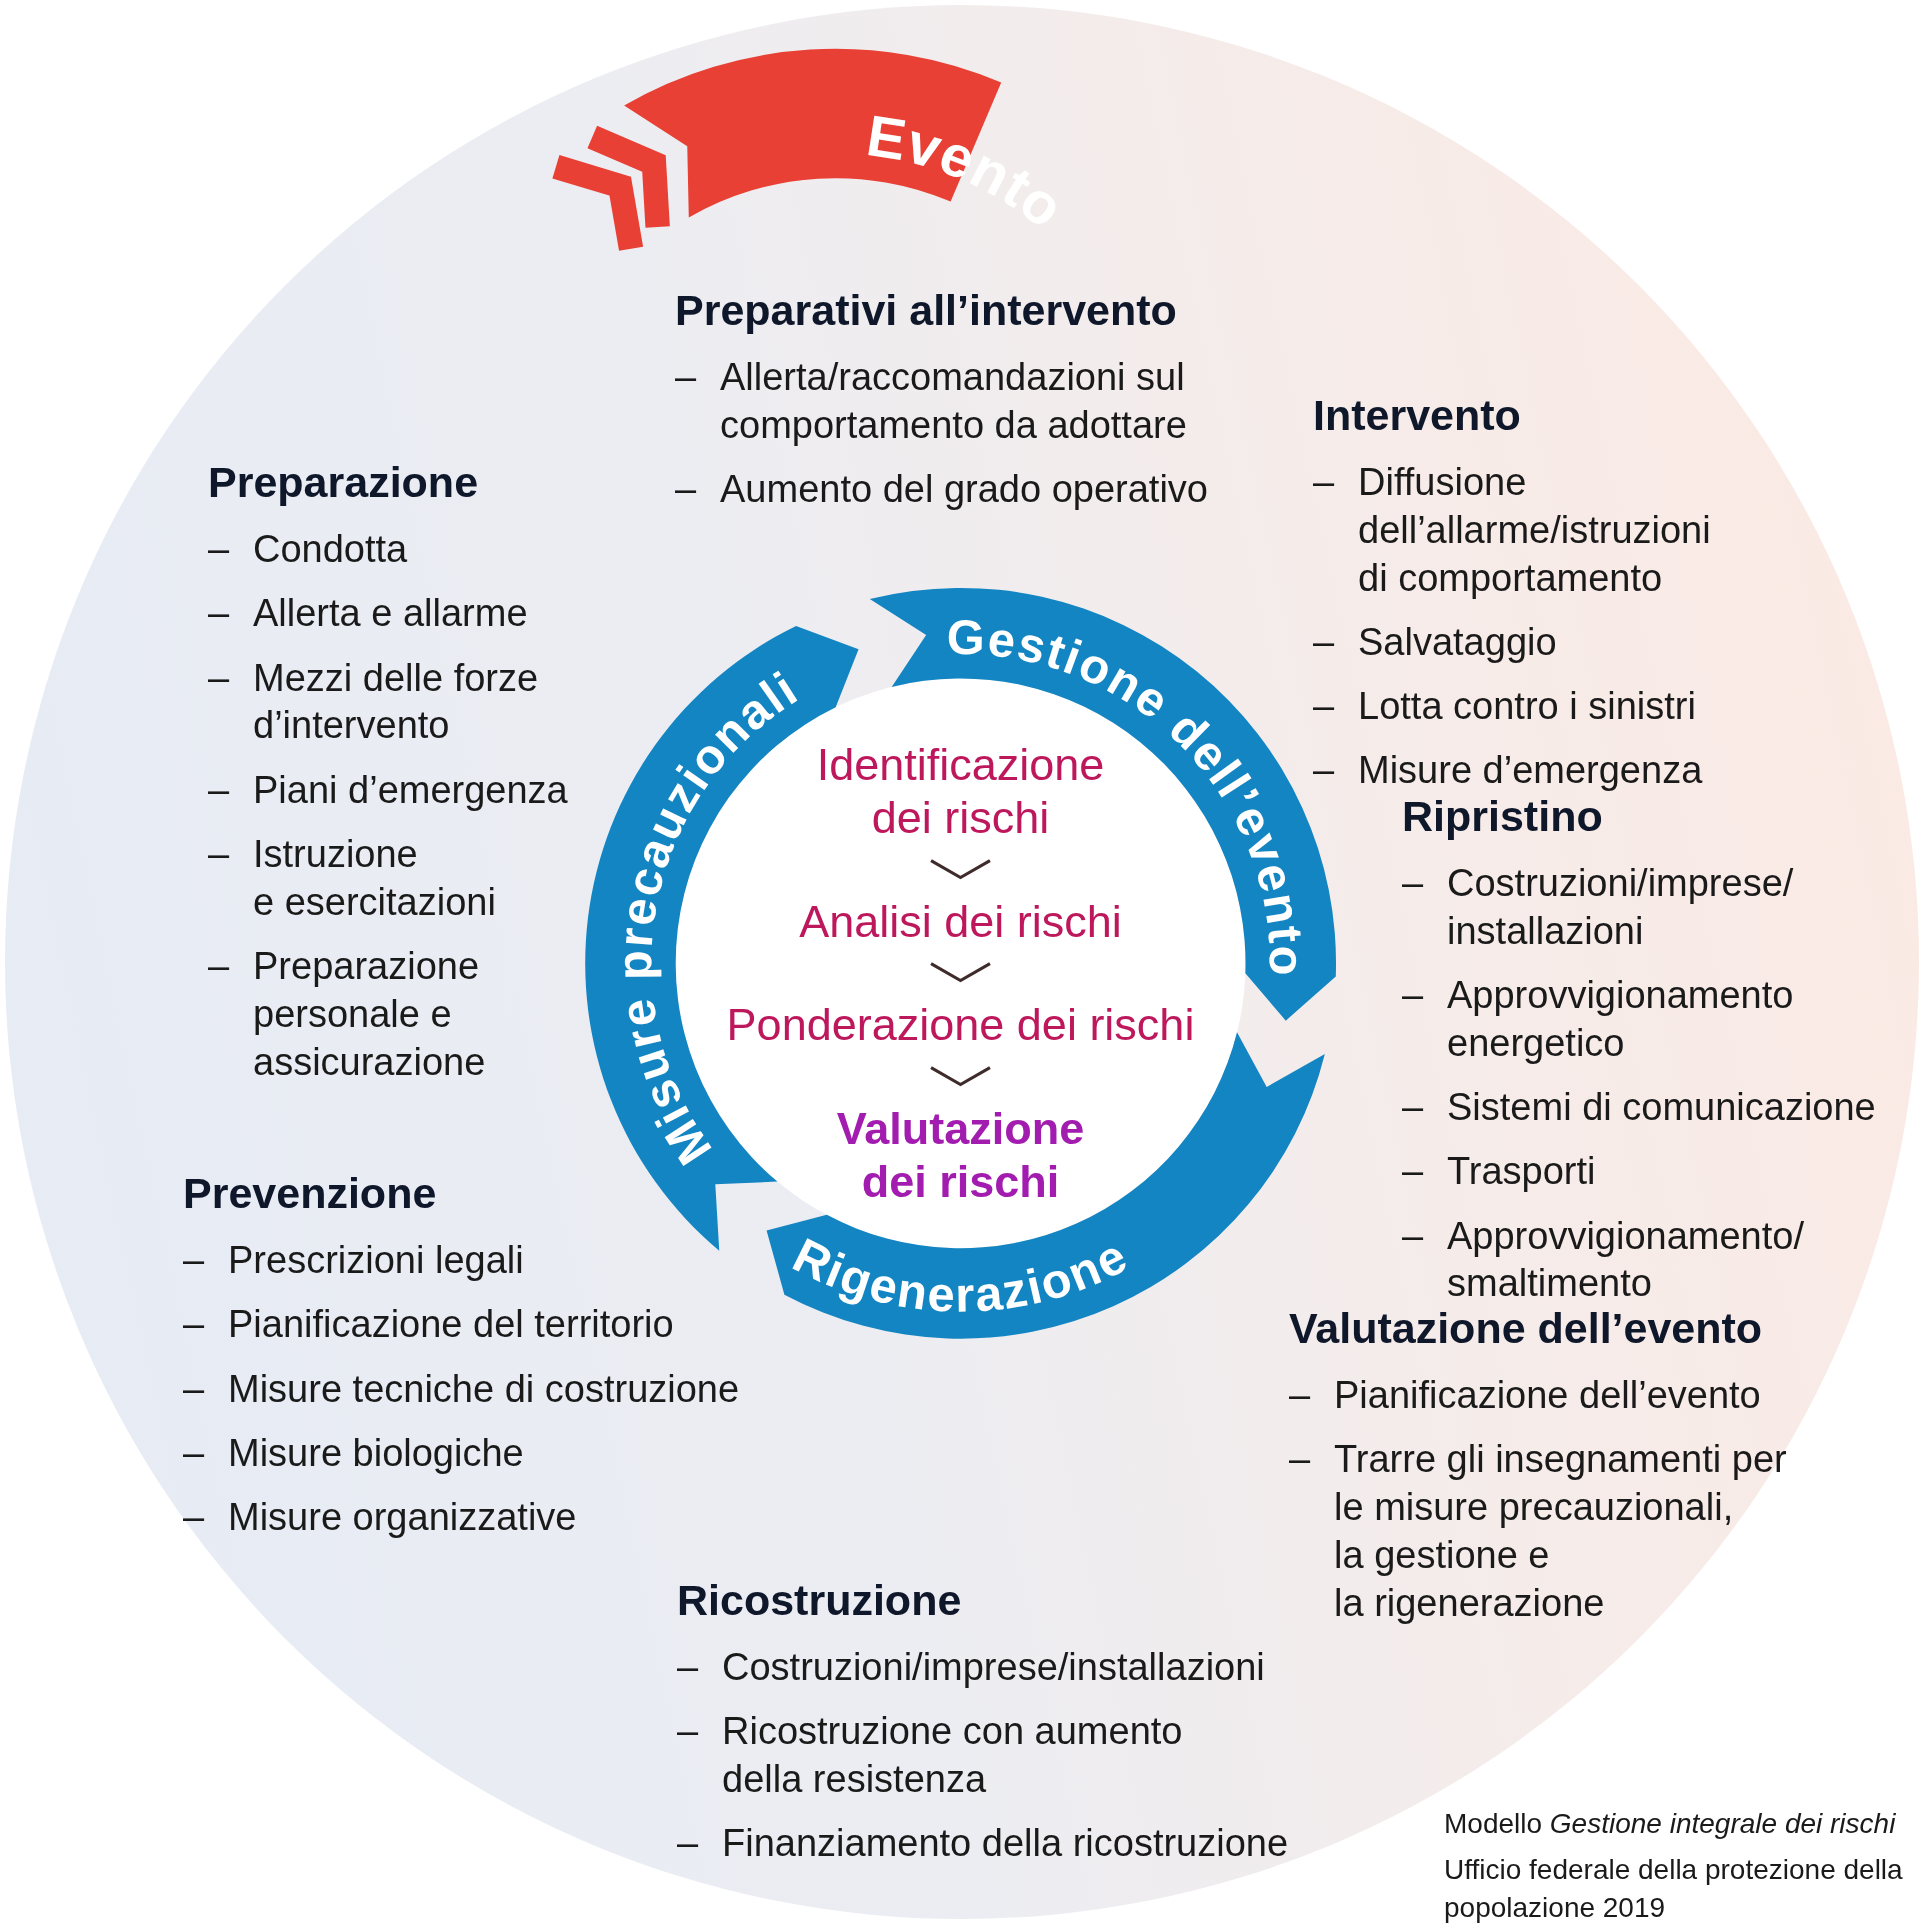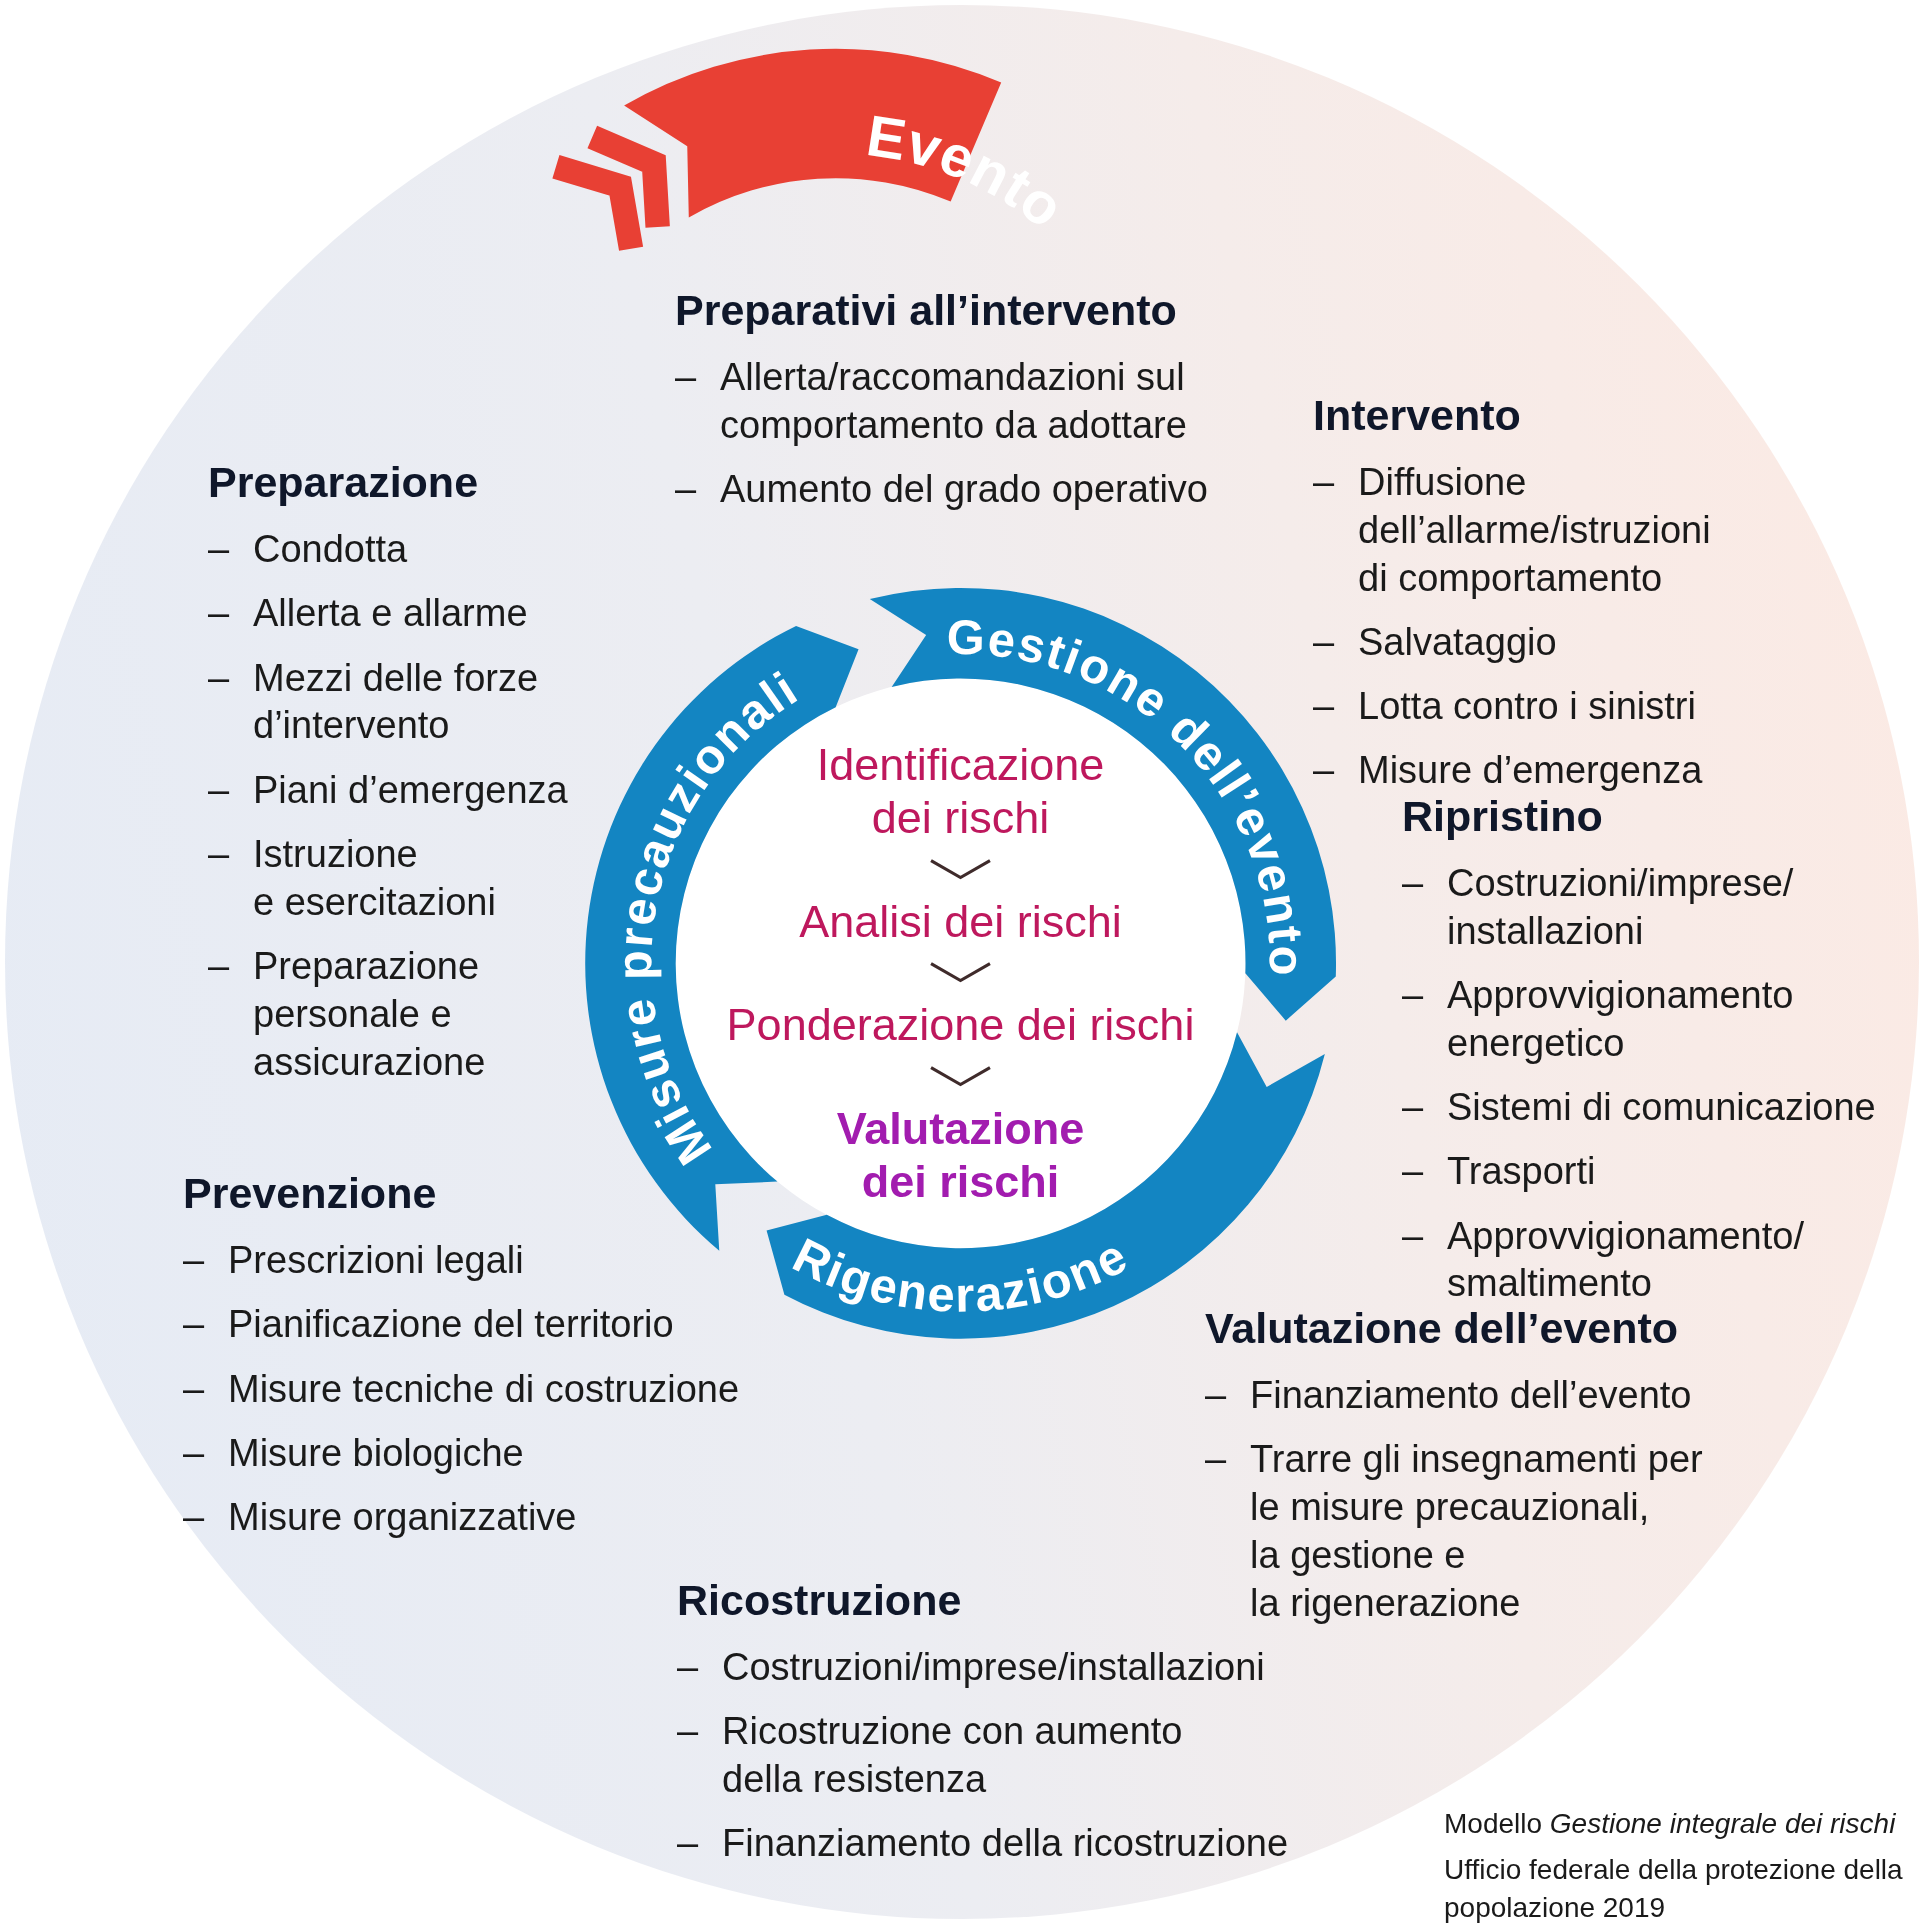--- a/index.html
+++ b/index.html
@@ -216,26 +216,26 @@
           <span class="dash">–</span>
           <span class="txt">Misure biologiche</span>
         </li>
       <li>
           <span class="dash">–</span>
           <span class="txt">Misure organizzative</span>
         </li>
     </ul>
   </section>
 
-  <section class="block" style="left:1205px;top:1304px;width:597px;">
+  <section class="block" style="left:1289px;top:1304px;width:597px;">
     <h2>Valutazione dell’evento</h2>
     <ul>
       <li>
           <span class="dash">–</span>
-          <span class="txt">Finanziamento dell’evento</span>
+          <span class="txt">Pianificazione dell’evento</span>
         </li>
       <li>
           <span class="dash">–</span>
           <span class="txt">Trarre gli insegnamenti per
 le misure precauzionali,
 la gestione e
 la rigenerazione</span>
         </li>
     </ul>
   </section>

